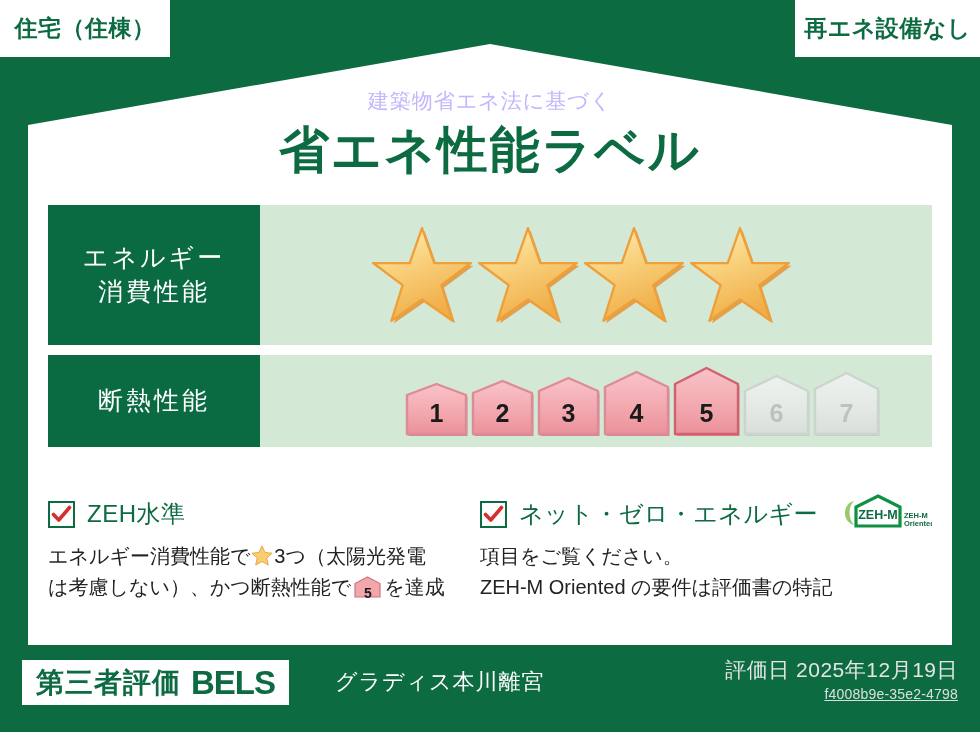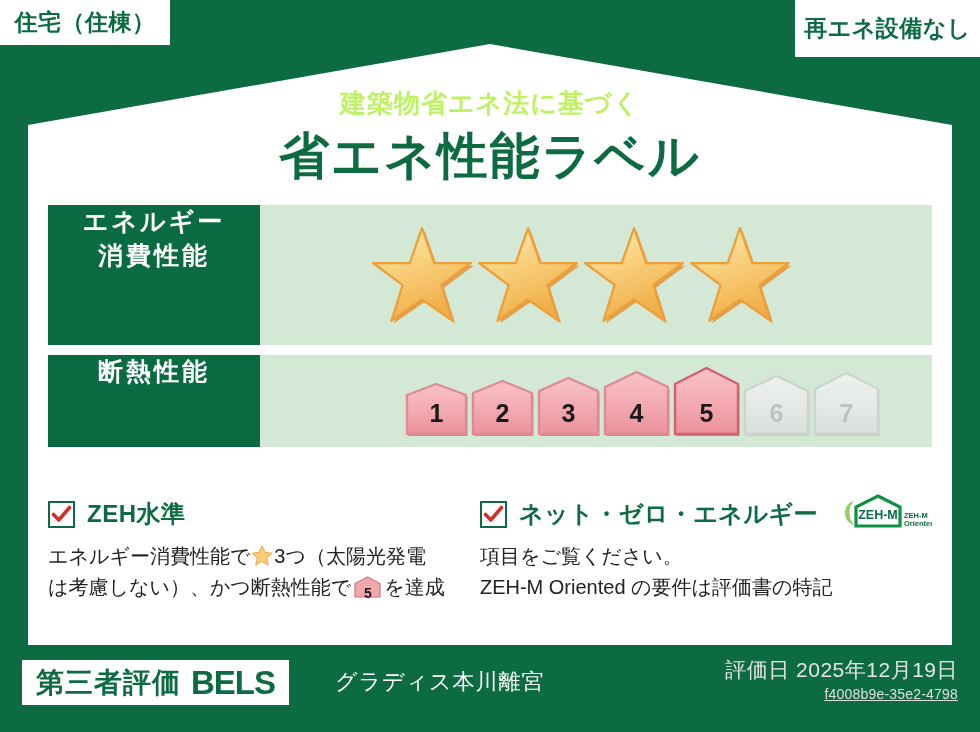--- a/index.html
+++ b/index.html
@@ -34,42 +34,42 @@
     color: #0d6b42;
     font-weight: bold;
     display: flex;
     align-items: center;
     justify-content: center;
     letter-spacing: 0.5px;
     z-index: 6;
   }
   .corner-tag.left {
     left: 0; top: 0;
-    width: 170px; height: 45px;
+    width: 170px; height: 57px;
     font-size: 23px;
     justify-content: center;
   }
   .corner-tag.right {
     right: 0; top: 0;
     width: 185px; height: 57px;
     font-size: 23px;
   }
 
   
   .title-block {
     position: absolute;
     left: 0; right: 0;
     top: 88px;
     text-align: center;
     z-index: 5;
   }
   .title-sub {
-    color: #bef264;
-    font-size: 26px;
-    font-weight: bold;
+    color: #c4b5fd;
+    font-size: 21px;
+    font-weight: normal;
     letter-spacing: 1px;
     line-height: 1.2;
   }
   .title-main {
     color: #0d6b42;
     font-size: 50px;
     font-weight: bold;
     letter-spacing: 2px;
     line-height: 1.3;
     margin-top: 5px;
@@ -90,22 +90,22 @@
   }
   .perf-row:last-child { margin-bottom: 0; }
 
   .perf-label {
     flex: 0 0 212px;
     background: #0a6b43;
     color: #ffffff;
     display: flex;
     flex-direction: column;
     align-items: center;
-    justify-content: flex-start;
-    font-weight: bold;
+    justify-content: center;
+    font-weight: normal;
     font-size: 25px;
     letter-spacing: 3px;
     line-height: 1.35;
   }
   .perf-value {
     flex: 1 1 auto;
     background: #d4e8d6;
     display: flex;
     align-items: center;
     padding-left: 10px;
@@ -172,21 +172,21 @@
     flex: 0 0 auto;
     width: 27px; height: 27px;
     border: 2px solid #0d6b42;
     background: #ffffff;
     position: relative;
   }
   .check-box svg { position: absolute; left: 1px; top: 1px; }
   .zeh-title {
     color: #0d6b42;
     font-size: 24px;
-    font-weight: bold;
+    font-weight: normal;
     letter-spacing: 0.5px;
     white-space: nowrap;
   }
   .zeh-logo { margin-left: 6px; flex: 0 0 auto; text-align: center; }
   .zeh-body {
     color: #222222;
     font-size: 20px;
     line-height: 1.55;
     letter-spacing: 0px;
   }

